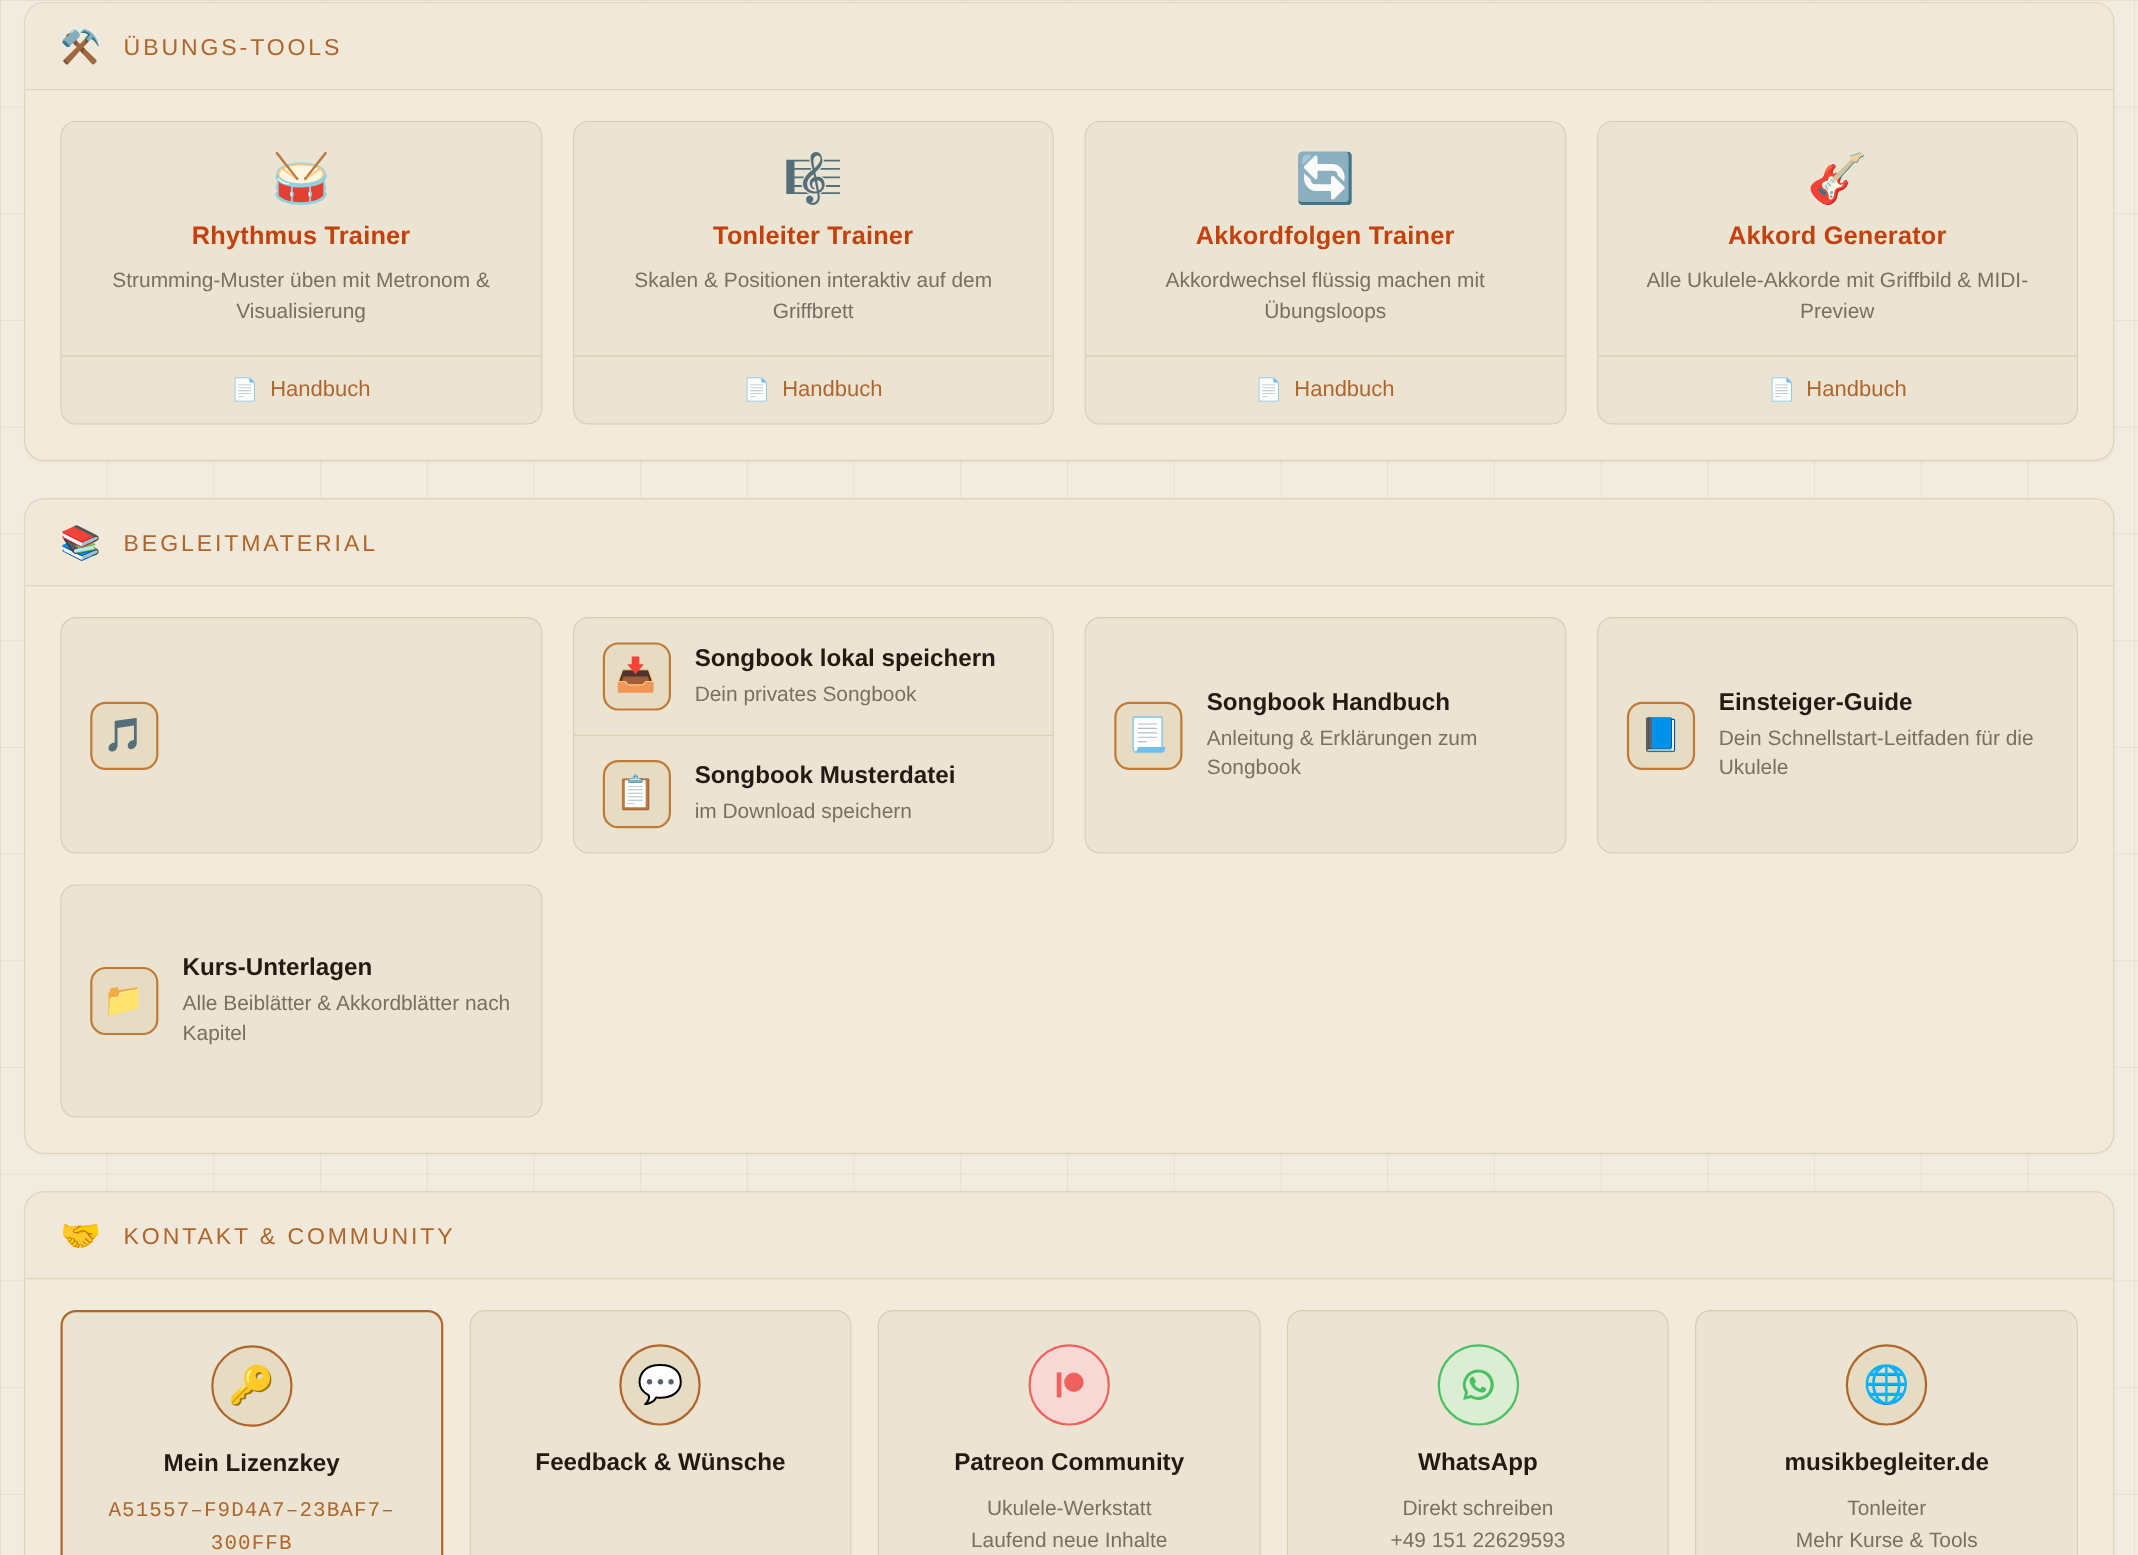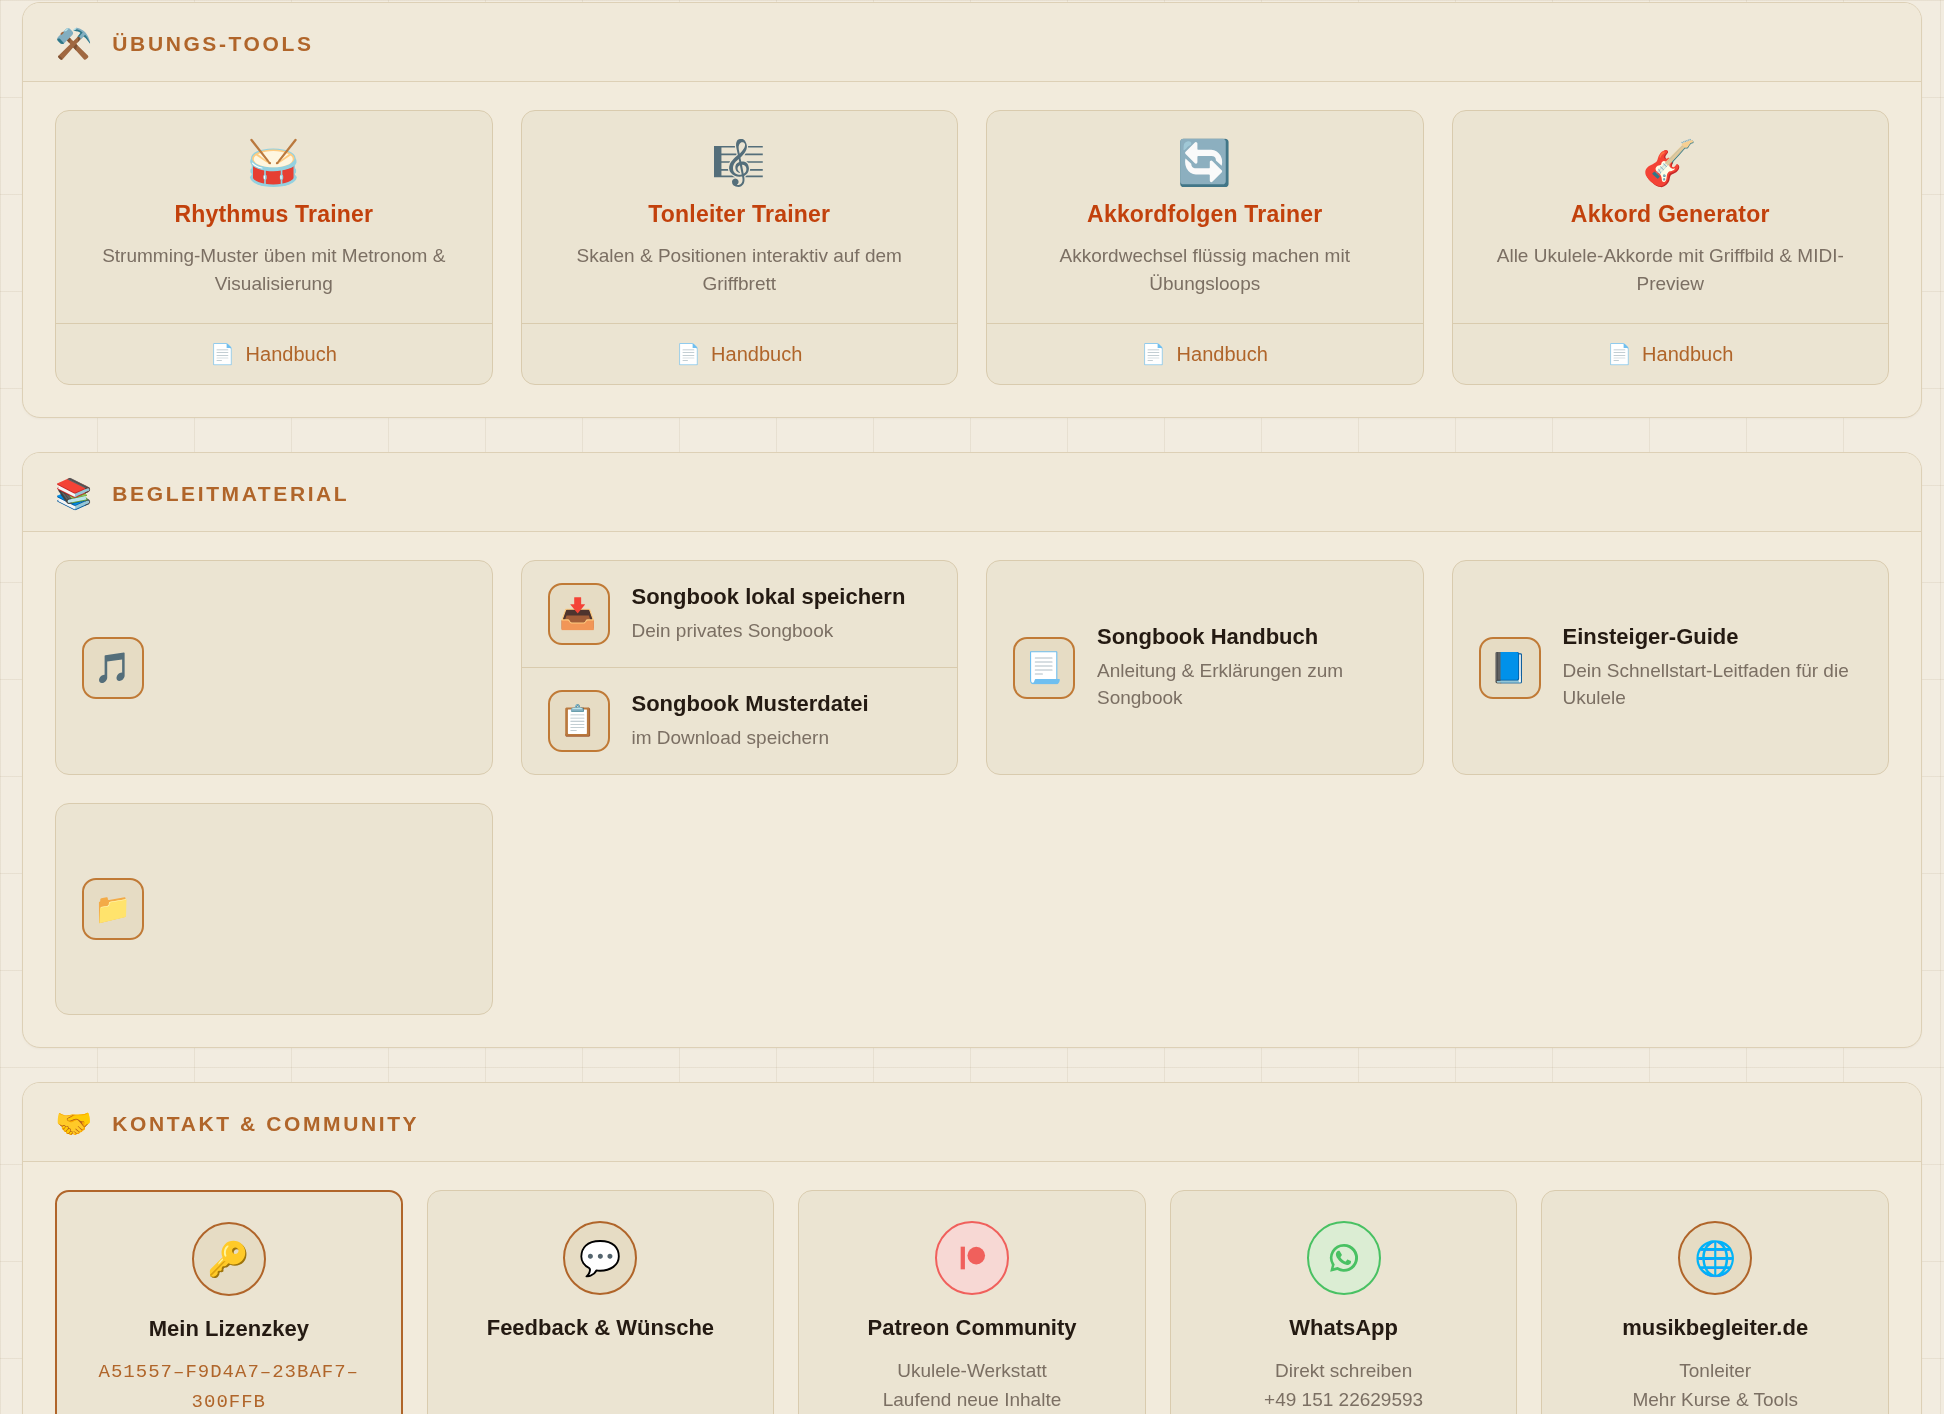--- a/index.html
+++ b/index.html
@@ -44,21 +44,21 @@
     padding: 26px 32px 22px 32px;
     border-bottom: 1px solid #ddd0b6;
     background: #f0e9d9;
   }
   .panel-head .sec-icon {
     font-size: 30px;
     line-height: 1;
   }
   .panel-head .sec-title {
     font-size: 21px;
-    font-weight: bold;
+    font-weight: normal;
     letter-spacing: 2.6px;
     color: #b0652a;
     text-transform: uppercase;
   }
   .panel-body { padding: 28px 32px 32px 32px; }
 
   
   .tools-grid {
     display: grid;
     grid-template-columns: repeat(4, 1fr);
@@ -342,20 +342,24 @@
             <div class="mat-title">Einsteiger-Guide</div>
             <div class="mat-desc">Dein Schnellstart-Leitfaden für die Ukulele</div>
           </div>
         </div>
 
       </div>
 
       <div class="mat-row2">
         <div class="mat-card">
           <span class="sq-icon">📁</span>
+          <div class="mat-text">
+            <div class="mat-title">Kurs-Unterlagen</div>
+            <div class="mat-desc">Alle Beiblätter &amp; Akkordblätter nach Kapitel</div>
+          </div>
         </div>
         <div class="spacer"></div>
         <div class="spacer"></div>
         <div class="spacer"></div>
       </div>
     </div>
   </section>
 
   <section class="panel">
     <div class="panel-head">

